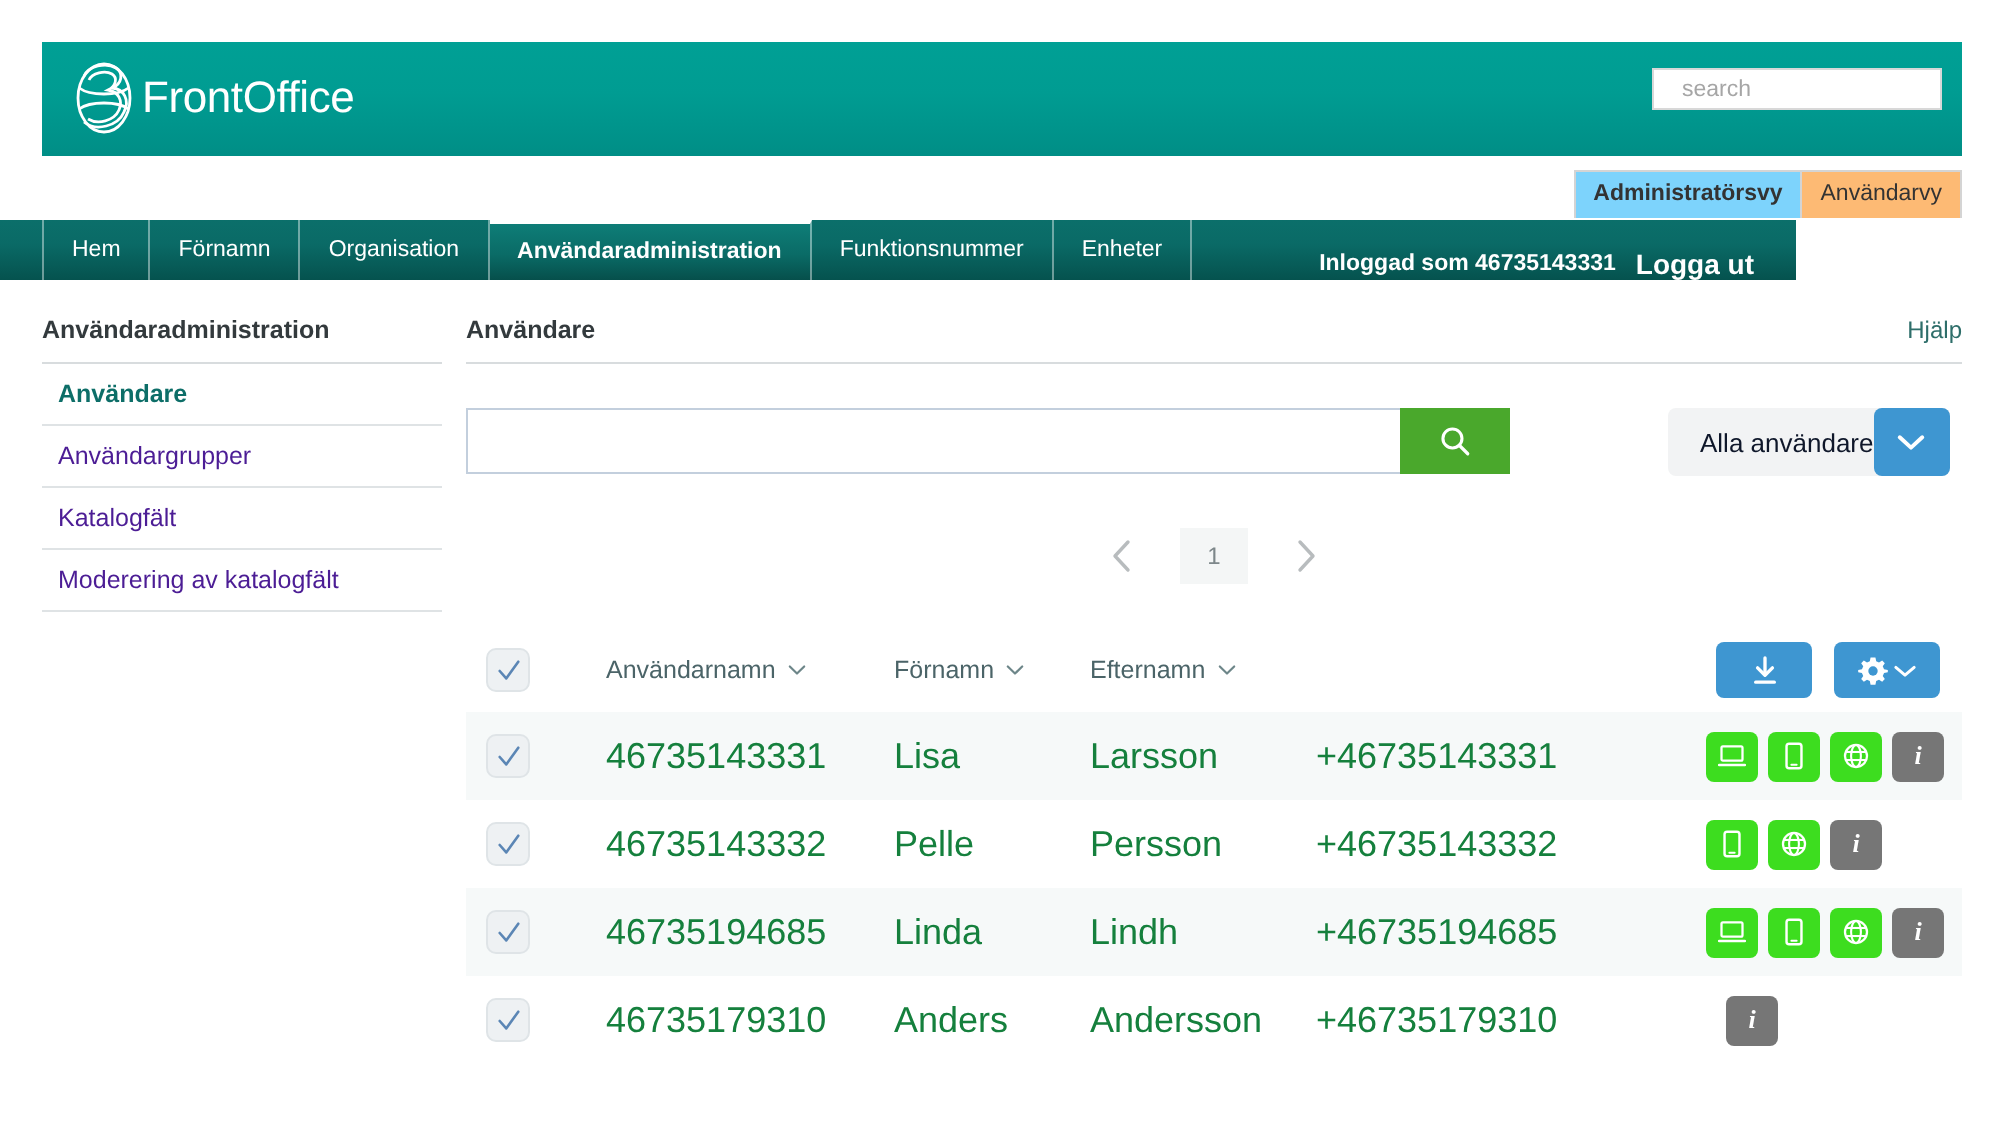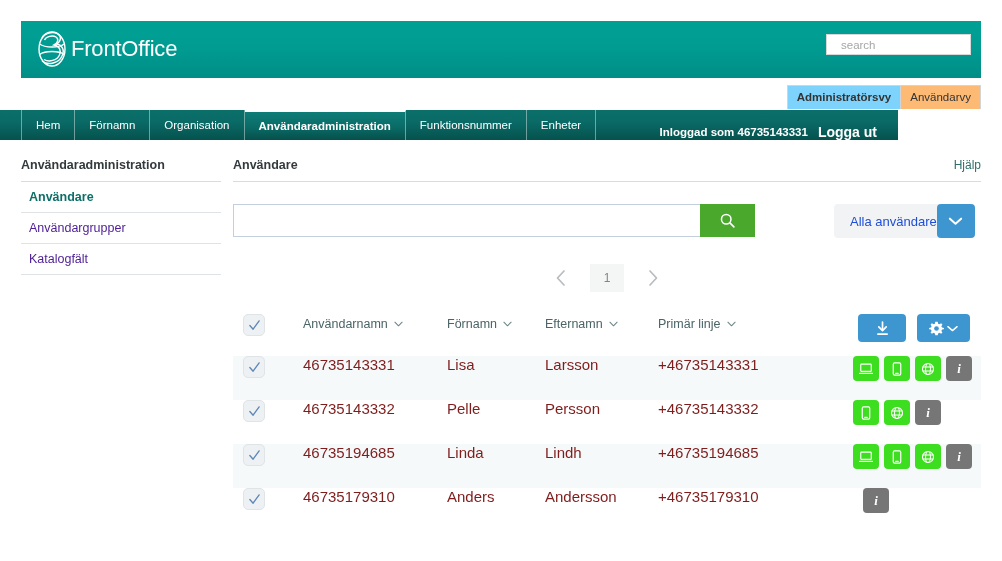--- a/index.html
+++ b/index.html
@@ -181,21 +181,21 @@
   }
   .filter-wrap {
     margin-left: 79px;
     display: flex;
     align-items: center;
     background: #f2f3f4;
     border-radius: 4px;
     height: 34px;
     padding-left: 16px;
   }
-  .filter-label { font-size: 13px; color: #1d4ed8; }
+  .filter-label { font-size: 13px; color: #0f172a; }
   .filter-btn {
     width: 38px; height: 34px;
     background: #3e96d1;
     border-radius: 4px;
     display: flex; align-items: center; justify-content: center;
     cursor: pointer;
   }
 
   
   .pager {
@@ -214,41 +214,41 @@
     min-width: 34px; height: 28px;
     background: #f4f6f6;
     display: flex; align-items: center; justify-content: center;
     font-size: 12px; color: #7d878a;
     cursor: pointer;
   }
 
   
   .table { margin-top: 22px; width: 748px; }
   .trow {
-    display: flex; align-items: flex-start;
+    display: flex; align-items: center;
     height: 44px;
     padding-left: 10px;
   }
   .trow.head { height: 42px; }
   .trow.alt { background: #f6f9f9; }
   .cell-chk { width: 60px; flex: 0 0 60px; }
   .cell-user { width: 144px; flex: 0 0 144px; }
   .cell-first { width: 98px; flex: 0 0 98px; }
   .cell-last  { width: 113px; flex: 0 0 113px; }
   .cell-line  { width: 195px; flex: 0 0 195px; }
   .cell-icons { flex: 1 1 auto; display: flex; justify-content: flex-end; align-items: center; padding-right: 92px; gap: 5px;}
   .cell-actions { flex: 1 1 auto; display: flex; justify-content: flex-end; align-items: center; padding-right: 11px; gap: 11px;}
 
   .th {
     font-size: 12.5px;
     color: #4b6468;
     display: inline-flex; align-items: center; gap: 6px;
     cursor: pointer;
   }
-  .td { font-size: 15px; color: #7f1d1d; }
+  .td { font-size: 18px; color: #15803d; }
 
   .chkbox {
     width: 22px; height: 22px;
     border-radius: 5px;
     background: #eef1f3;
     border: 1px solid #dfe4e7;
     display: flex; align-items: center; justify-content: center;
     cursor: pointer;
   }
   .chkbox svg { display: block; }
@@ -312,20 +312,21 @@
     <a class="nav-logout">Logga ut</a>
   </div>
 </div>
 
 <div class="sidebar">
   <div class="sidebar-title">Användaradministration</div>
   <ul class="sidebar-list">
     <li class="sidebar-item active">Användare</li>
     <li class="sidebar-item">Användargrupper</li>
     <li class="sidebar-item">Katalogfält</li>
+    <li class="sidebar-item">Moderering av katalogfält</li>
   </ul>
 </div>
 
 <div class="main">
 
   <div class="main-head">
     <span class="main-title">Användare</span>
     <a class="help-link">Hjälp</a>
   </div>
 
@@ -388,28 +389,20 @@
         </span>
       </div>
       <div class="cell-last">
         <span class="th">
           <span>Efternamn</span>
           <svg width="9" height="6" viewBox="0 0 10 6">
             <polyline points="1,1 5,5 9,1" fill="none" stroke="#6d8689" stroke-width="1.2" stroke-linecap="round" stroke-linejoin="round"></polyline>
           </svg>
         </span>
       </div>
-      <div class="cell-line">
-        <span class="th">
-          <span>Primär linje</span>
-          <svg width="9" height="6" viewBox="0 0 10 6">
-            <polyline points="1,1 5,5 9,1" fill="none" stroke="#6d8689" stroke-width="1.2" stroke-linecap="round" stroke-linejoin="round"></polyline>
-          </svg>
-        </span>
-      </div>
       <div class="cell-actions">
         <div class="abtn dl">
           <svg width="13" height="15" viewBox="0 0 14 16">
             <line x1="7" y1="1" x2="7" y2="9.5" stroke="#ffffff" stroke-width="1.8" stroke-linecap="round"></line>
             <polyline points="3,6.3 7,10.3 11,6.3" fill="none" stroke="#ffffff" stroke-width="1.8" stroke-linecap="round" stroke-linejoin="round"></polyline>
             <line x1="2" y1="14" x2="12" y2="14" stroke="#ffffff" stroke-width="1.8" stroke-linecap="round"></line>
           </svg>
         </div>
         <div class="abtn gear">
           <svg width="15" height="15" viewBox="0 0 16 16">

